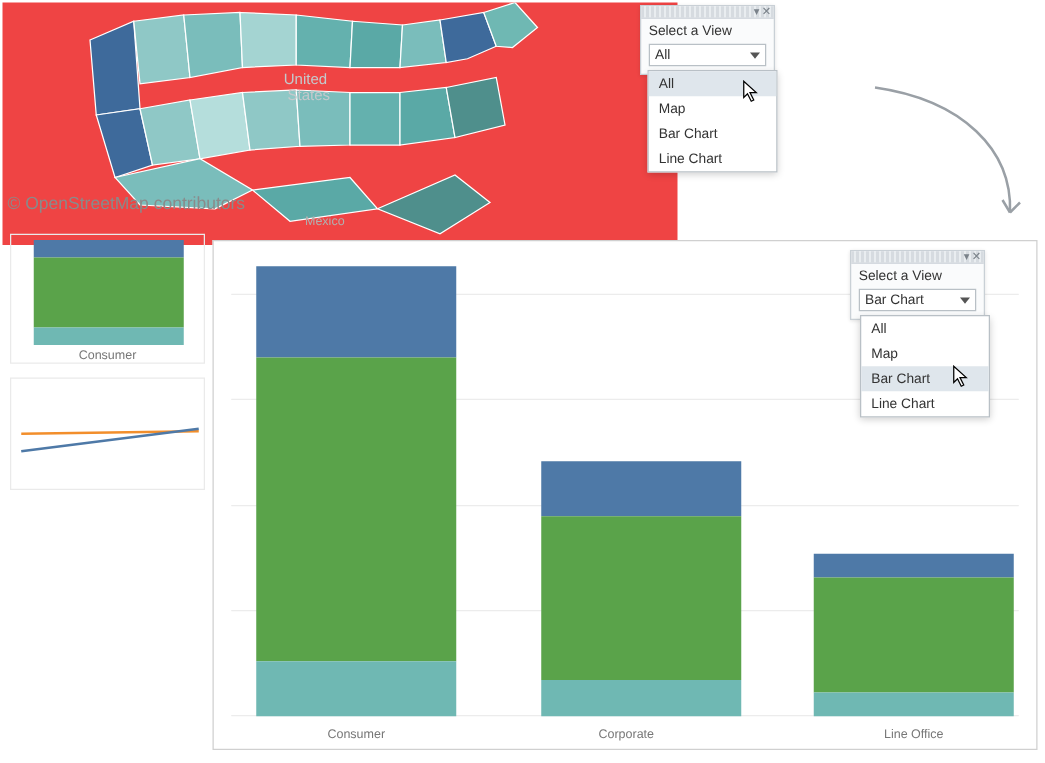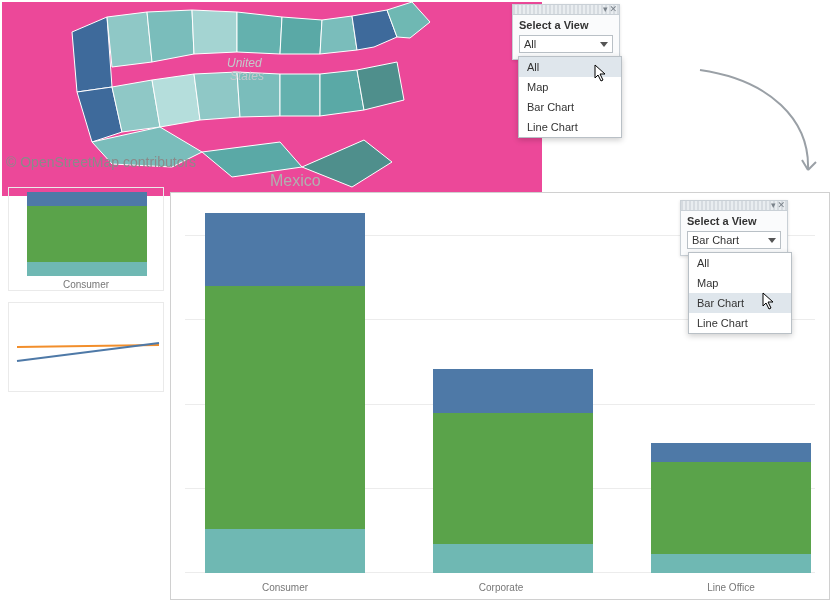--- a/index.html
+++ b/index.html
@@ -5,30 +5,29 @@
   * { box-sizing: border-box; margin: 0; padding: 0; }
   body { font-family: Arial, Helvetica, sans-serif; font-size: 11px; color: #333; background: #fff; width: 836px; height: 610px; position: relative; overflow: hidden; }
 
   
   .panel-top {
     position: absolute; left: 2px; top: 2px; width: 684px; height: 400px;
     background: #fff;
   }
   .map-zone {
     position: absolute; left: 0; top: 0; width: 540px; height: 194px;
-    background: #ec4899;
+    background: #ef4444;
     overflow: hidden;
-    font-style: italic;
   }
   .map-zone svg { position: absolute; left: 50px; top: -10px; }
   .map-attrib {
     position: absolute; left: 4px; top: 152px;
     color: #8a8a8a; font-size: 14px;
   }
-  .mexico-label { position: absolute; left: 268px; top: 170px; color: #b0b0b0; font-size: 16px; }
+  .mexico-label { position: absolute; left: 242px; top: 170px; color: #b0b0b0; font-size: 10px; }
 
   .small-bar {
     position: absolute; left: 6px; top: 185px; width: 156px; height: 104px;
     border: 1px solid #eaeaea;
   }
   .small-bar .stack { position: absolute; left: 18px; bottom: 14px; width: 120px; }
   .small-bar .seg { width: 100%; }
   .small-bar .xlab { position: absolute; bottom: 0; width: 100%; text-align: center; color: #777; font-size: 10px; }
 
   .small-line {
@@ -58,21 +57,21 @@
     border: 1px solid #c9d0d6; box-shadow: 0 1px 3px rgba(0,0,0,.12);
   }
   .filter-card .titlebar {
     height: 10px; background: repeating-linear-gradient(90deg,#d6dbe0,#d6dbe0 2px,#e9edf0 2px,#e9edf0 4px);
     border-bottom: 1px solid #c9d0d6; position: relative;
   }
   .filter-card .titlebar .tools {
     position: absolute; right: 2px; top: -1px; display: flex; gap: 2px;
     font-size: 9px; color: #7a828a;
   }
-  .filter-card .title { font-weight: bold; padding: 4px 6px 2px; color: #333; font-size: 11px; }
+  .filter-card .title { font-weight: normal; padding: 4px 6px 2px; color: #333; font-size: 11px; }
   .filter-card .select {
     margin: 2px 6px 6px; height: 18px; border: 1px solid #b9c0c6;
     background: #fff; display: flex; align-items: center; justify-content: space-between;
     padding: 0 4px; font-size: 11px; color: #333;
   }
   .filter-card .select .caret { width: 0; height: 0; border-left: 4px solid transparent; border-right: 4px solid transparent; border-top: 5px solid #555; }
 
   .dropdown {
     position: absolute; width: 104px;
     background: #fff; border: 1px solid #b9c0c6;

